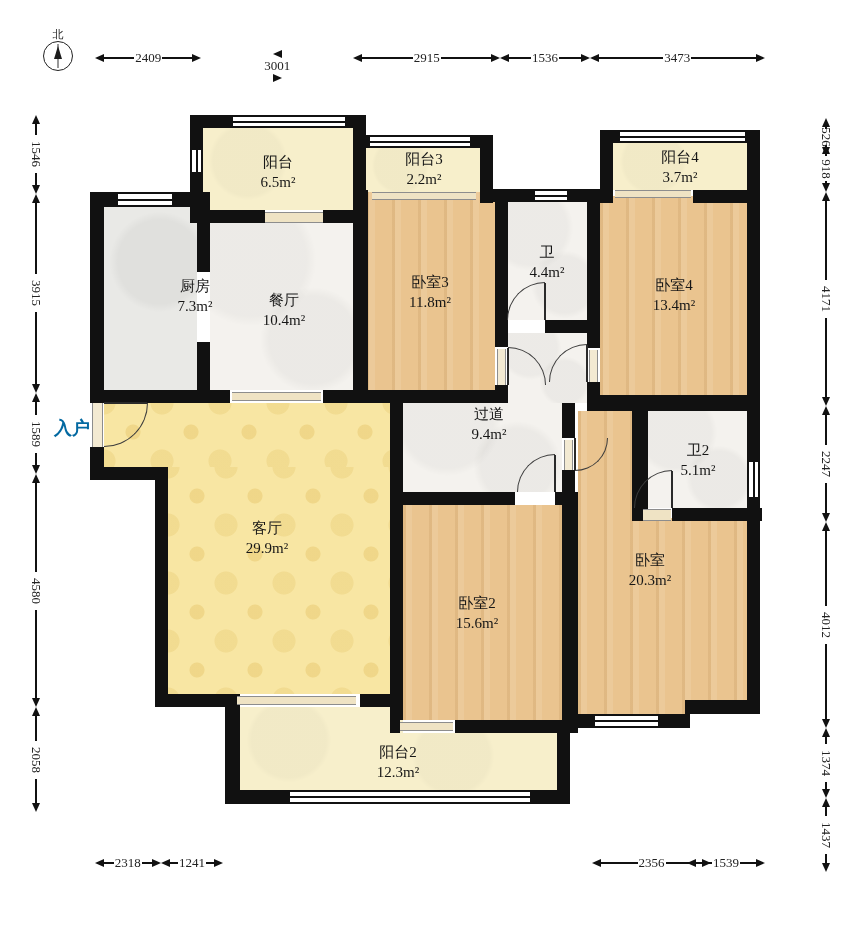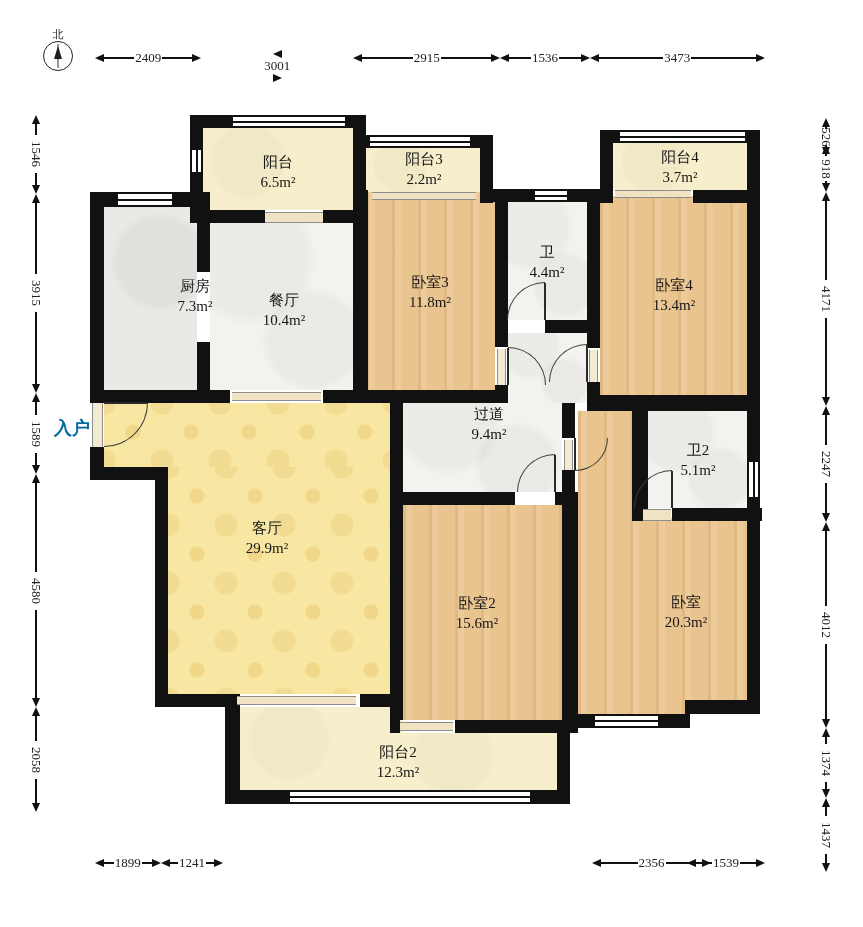--- a/index.html
+++ b/index.html
@@ -228,21 +228,21 @@
         <span class="ar2">5.1m²</span>
       </div>
       <div class="rlabel" style="left: 267px; top: 538px;">
         <span class="nm">客厅</span>
         <span class="ar2">29.9m²</span>
       </div>
       <div class="rlabel" style="left: 477px; top: 613px;">
         <span class="nm">卧室2</span>
         <span class="ar2">15.6m²</span>
       </div>
-      <div class="rlabel" style="left: 650px; top: 612px; margin-left: 36px;">
+      <div class="rlabel" style="left: 650px; top: 570px;">
         <span class="nm">卧室</span>
         <span class="ar2">20.3m²</span>
       </div>
       <div class="rlabel" style="left: 398px; top: 762px;">
         <span class="nm">阳台2</span>
         <span class="ar2">12.3m²</span>
       </div>
     </div>
   <div class="dims" id="dims">
       <div class="seg h" style="left: 95px; top: 50px; width: 106.481px; height: 16px;">
@@ -276,21 +276,21 @@
       <div class="seg h" style="left: 589.57px; top: 50px; width: 175.43px; height: 16px;">
         <div class="ar l"></div>
         <div class="ln"></div>
         <span class="dlab">3473</span>
         <div class="ln"></div>
         <div class="ar r"></div>
       </div>
       <div class="seg h" style="left: 95px; top: 855px; width: 65.7269px; height: 16px;">
         <div class="ar l"></div>
         <div class="ln"></div>
-        <span class="dlab">1899</span>
+        <span class="dlab">2318</span>
         <div class="ln"></div>
         <div class="ar r"></div>
       </div>
       <div class="seg h" style="left: 160.727px; top: 855px; width: 62.6957px; height: 16px;">
         <div class="ar l"></div>
         <div class="ln"></div>
         <span class="dlab">1241</span>
         <div class="ln"></div>
         <div class="ar r"></div>
       </div>

